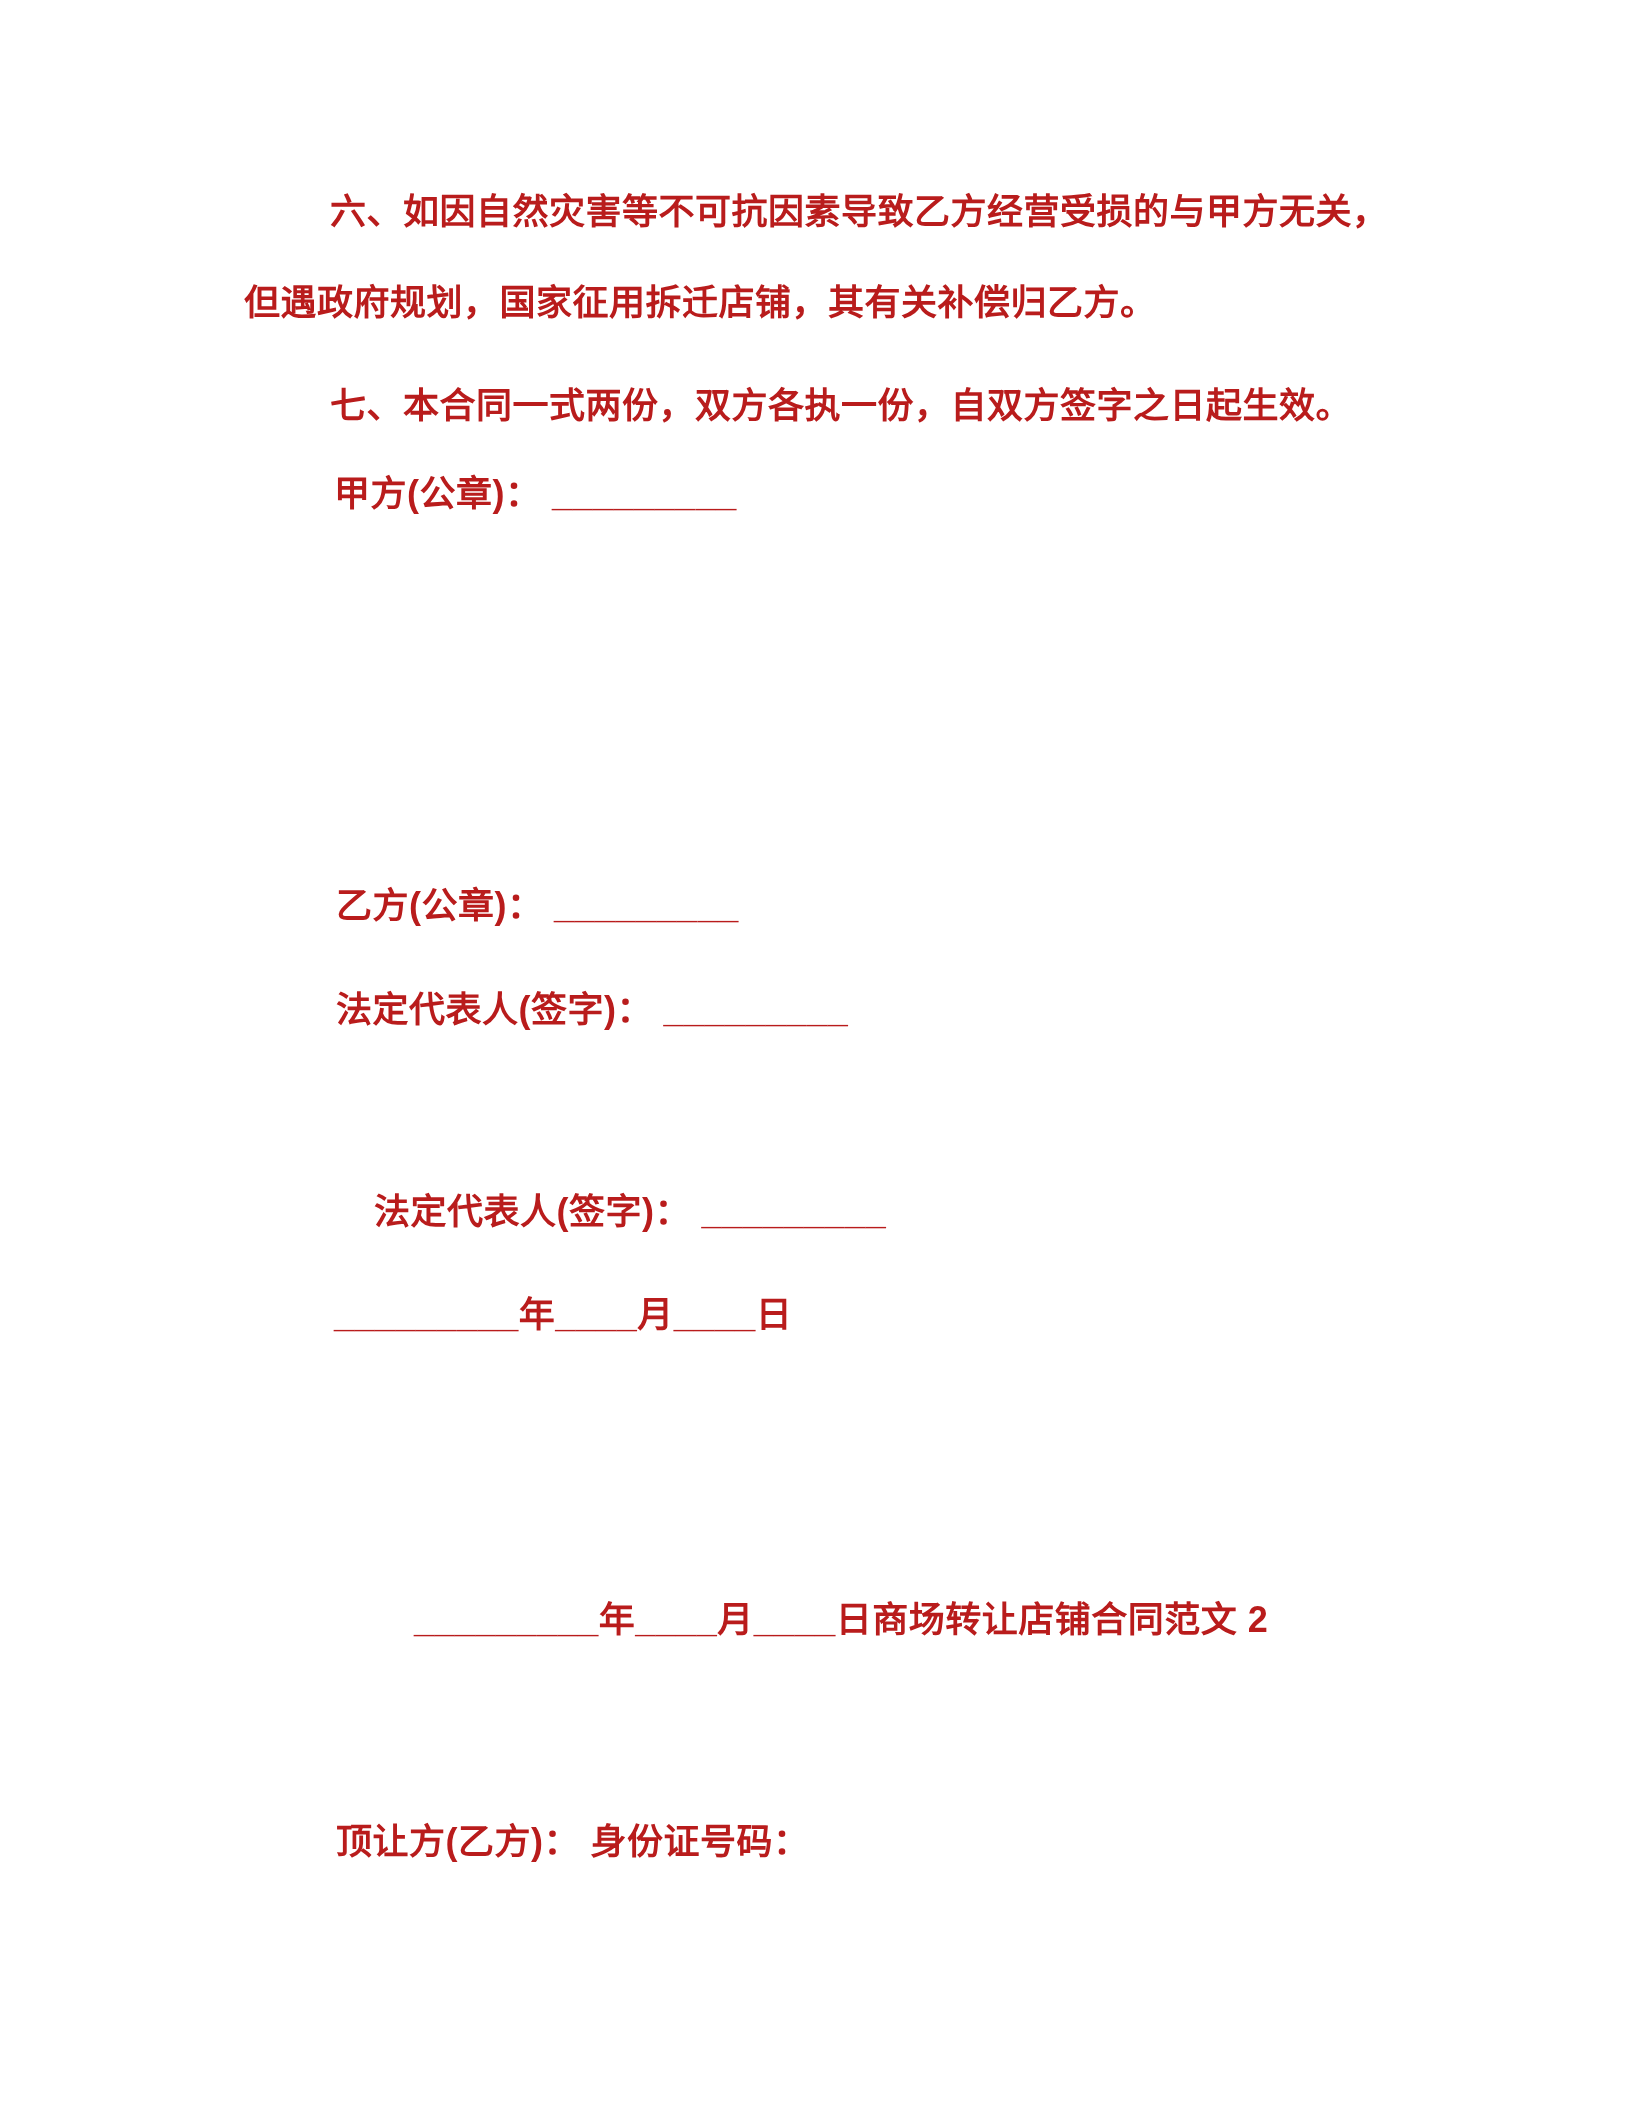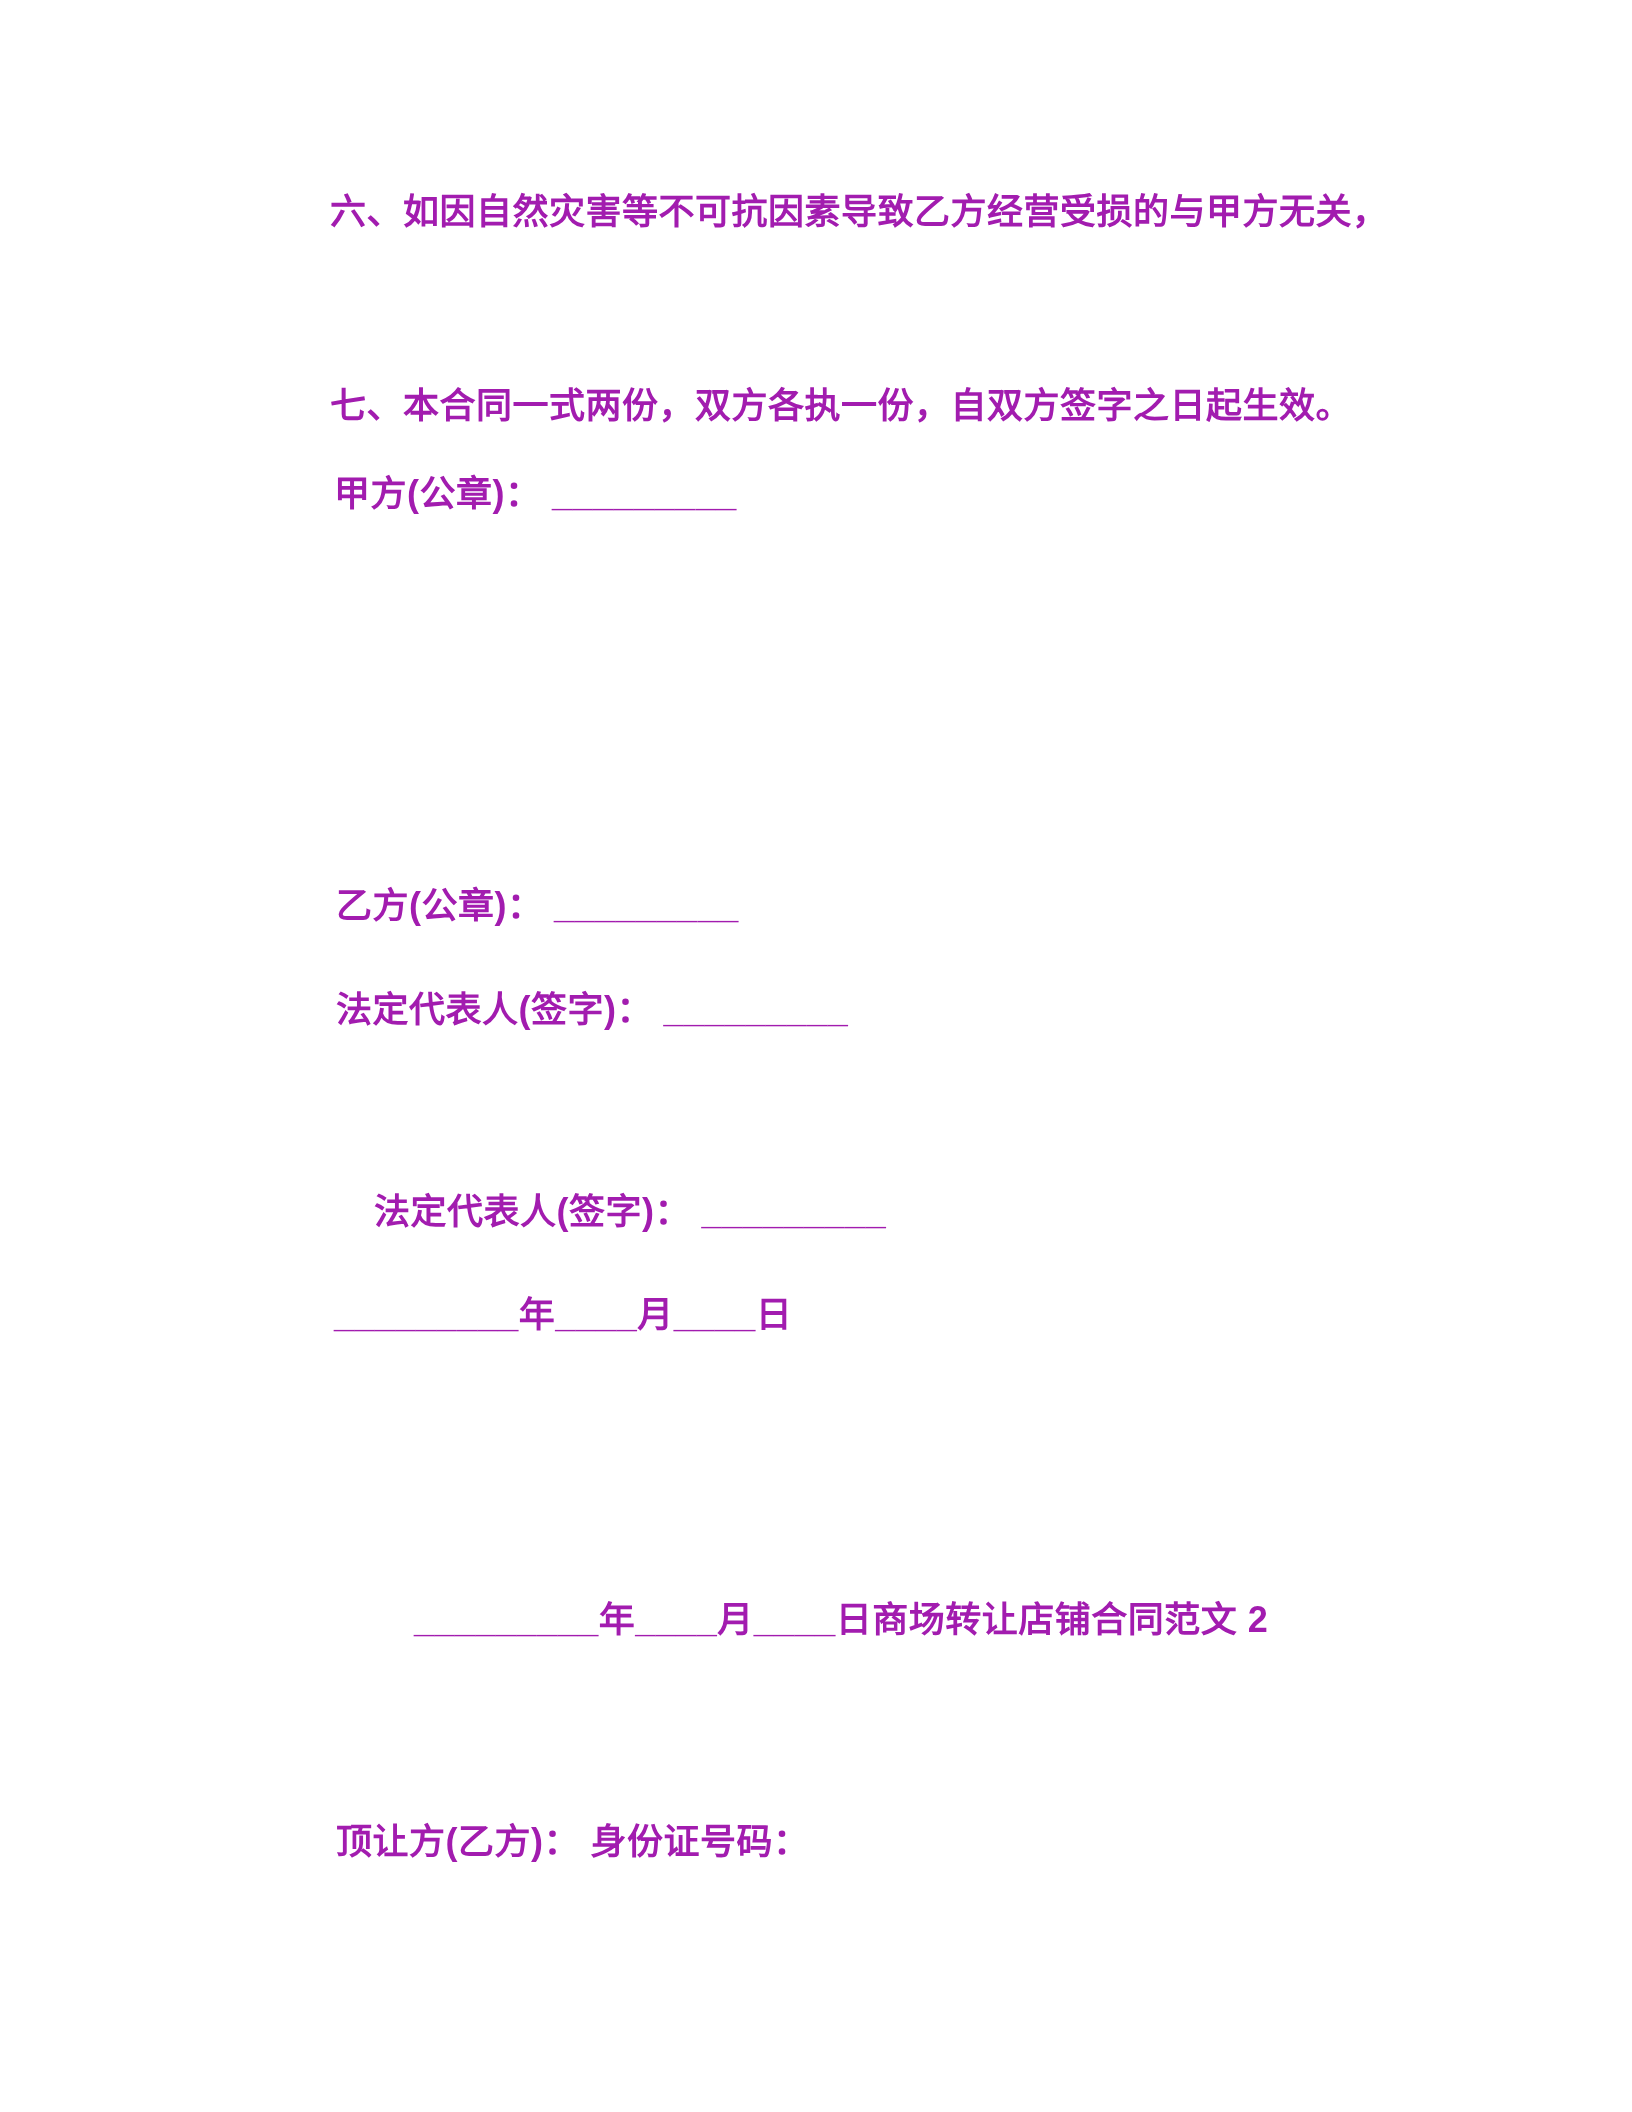--- a/index.html
+++ b/index.html
@@ -6,21 +6,21 @@
   html, body {
     margin: 0;
     padding: 0;
     background: #ffffff;
   }
   .page {
     position: relative;
     width: 1632px;
     height: 2112px;
     background: #ffffff;
-    color: #a21caf;
+    color: #b91c1c;
     font-family: "Liberation Sans", sans-serif;
     font-weight: 700;
     font-size: 36px;
     overflow: hidden;
   }
   .line {
     position: absolute;
     margin: 0;
     line-height: 44px;
     white-space: pre;
@@ -37,20 +37,21 @@
   .l7  { top: 1293px; left: 334px; }  
   .l8  { top: 1598px; left: 374px; margin-left: 40px; }  
   .l9  { top: 1703px; left: 336px; }  
   .l10 { top: 1820px; left: 336px; }  
 </style>
 </head>
 <body>
 
 <div class="page">
   <p class="line l0">六、如因自然灾害等不可抗因素导致乙方经营受损的与甲方无关，</p>
+  <p class="line l1">但遇政府规划，国家征用拆迁店铺，其有关补偿归乙方。</p>
   <p class="line l2">七、本合同一式两份，双方各执一份，自双方签字之日起生效。</p>
   <p class="line l3">甲方(公章)： _________</p>
   <p class="line l4">乙方(公章)： _________</p>
   <p class="line l5">法定代表人(签字)： _________</p>
   <p class="line l6">法定代表人(签字)： _________</p>
   <p class="line l7">_________年____月____日</p>
   <p class="line l8">_________年____月____日商场转让店铺合同范文 2</p>
   <p class="line l10">顶让方(乙方)： 身份证号码：</p>
 </div>
 

